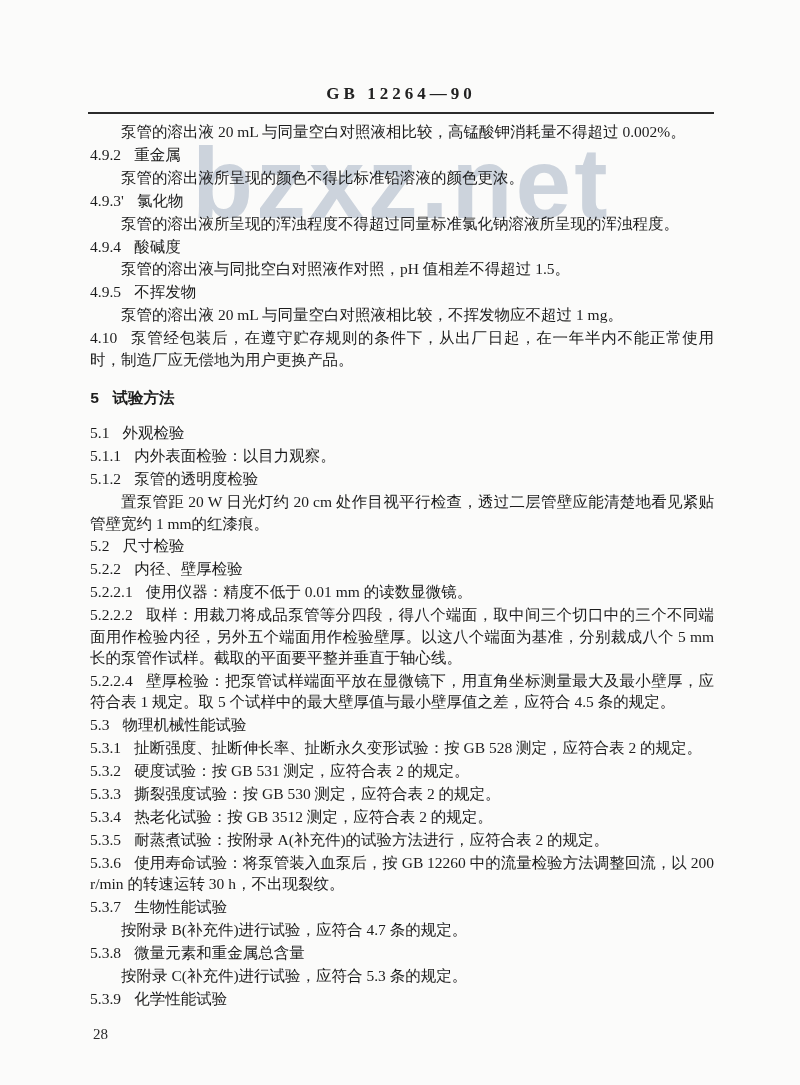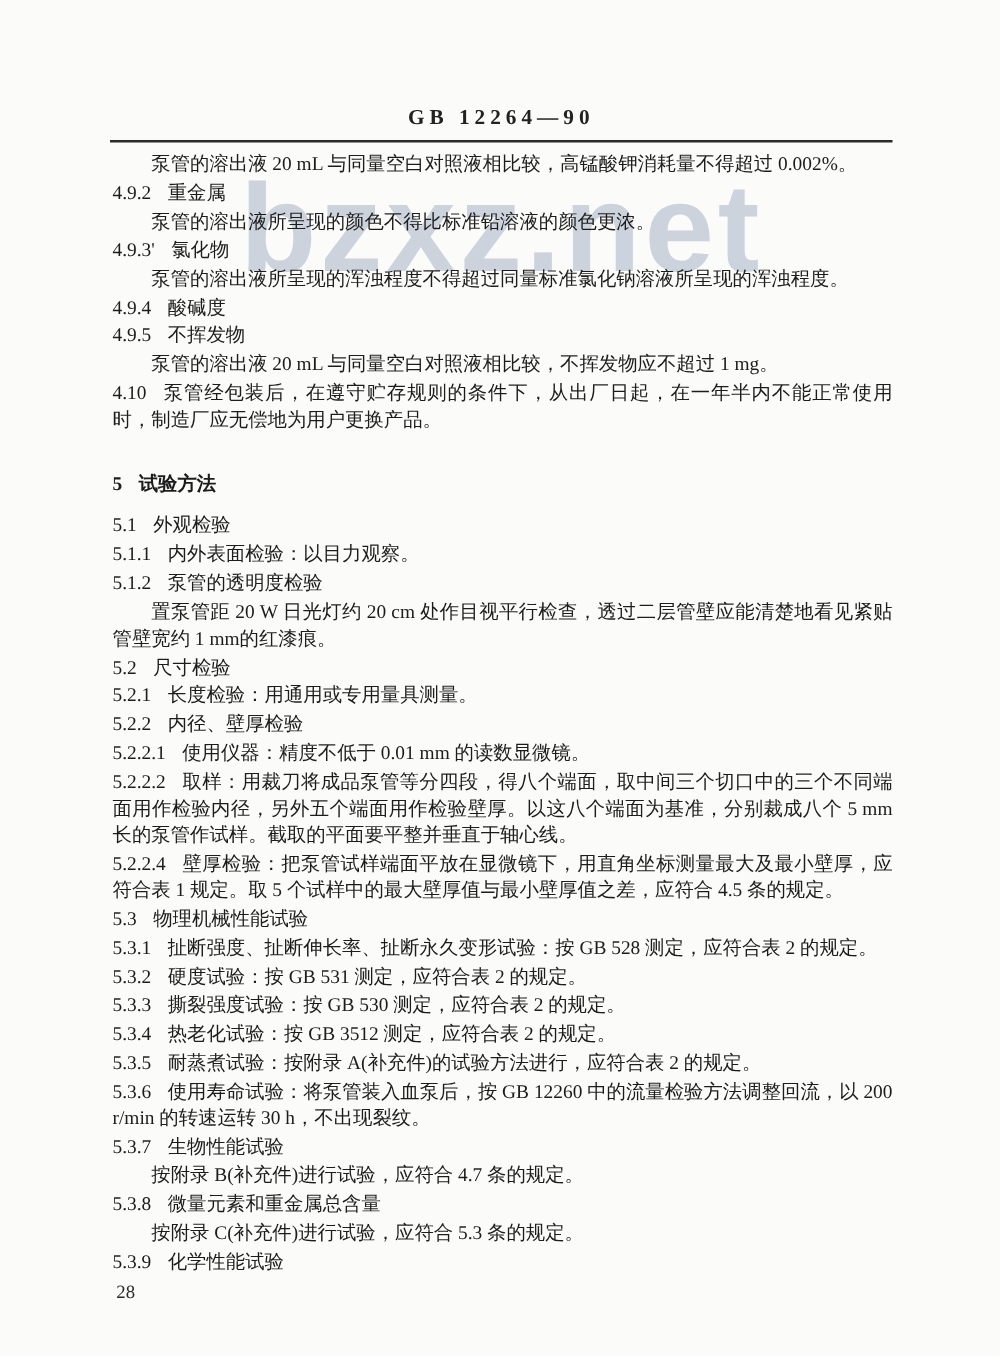--- a/index.html
+++ b/index.html
@@ -58,24 +58,24 @@
     line-height: 21.4px;
     text-align: justify;
   }
   .content p {
     margin: 0 0 1.5px 0;
   }
   .content p.indent {
     text-indent: 2em;
   }
   .content p.heading {
-    font-family: Liberation Serif, serif;
+    font-family: Liberation Mono, monospace;
     font-weight: bold;
     font-size: 15.5px;
-    margin: 30px 0 12px 0;
+    margin: 19px 0 12px 0;
   }
   .content .num {
     margin-right: 0.85em;
     white-space: nowrap;
   }
   .page-number {
     position: absolute;
     left: 93px;
     top: 1026px;
     font-size: 15px;
@@ -95,30 +95,30 @@
 
   <div class="watermark">bzxz.net</div>
 
   <div class="content">
       <p class="indent"><span>泵管的溶出液 20 mL 与同量空白对照液相比较，高锰酸钾消耗量不得超过 0.002%。</span></p>
       <p class="clause"><span class="num">4.9.2</span><span>重金属</span></p>
       <p class="indent"><span>泵管的溶出液所呈现的颜色不得比标准铅溶液的颜色更浓。</span></p>
       <p class="clause"><span class="num">4.9.3'</span><span>氯化物</span></p>
       <p class="indent"><span>泵管的溶出液所呈现的浑浊程度不得超过同量标准氯化钠溶液所呈现的浑浊程度。</span></p>
       <p class="clause"><span class="num">4.9.4</span><span>酸碱度</span></p>
+      <p class="indent"><span>泵管的溶出液与同批空白对照液作对照，pH 值相差不得超过 1.5。</span></p>
       <p class="clause"><span class="num">4.9.5</span><span>不挥发物</span></p>
       <p class="indent"><span>泵管的溶出液 20 mL 与同量空白对照液相比较，不挥发物应不超过 1 mg。</span></p>
       <p class="clause"><span class="num">4.10</span><span>泵管经包装后，在遵守贮存规则的条件下，从出厂日起，在一年半内不能正常使用时，制造厂应无偿地为用户更换产品。</span></p>
       <p class="heading"><span class="num">5</span><span>试验方法</span></p>
       <p class="clause"><span class="num">5.1</span><span>外观检验</span></p>
       <p class="clause"><span class="num">5.1.1</span><span>内外表面检验：以目力观察。</span></p>
       <p class="clause"><span class="num">5.1.2</span><span>泵管的透明度检验</span></p>
       <p class="indent"><span>置泵管距 20 W 日光灯约 20 cm 处作目视平行检查，透过二层管壁应能清楚地看见紧贴管壁宽约 1 mm的红漆痕。</span></p>
       <p class="clause"><span class="num">5.2</span><span>尺寸检验</span></p>
-      <p class="clause"><span class="num">5.2.1</span><span>长度检验：用通用或专用量具测量。</span></p>
       <p class="clause"><span class="num">5.2.2</span><span>内径、壁厚检验</span></p>
       <p class="clause"><span class="num">5.2.2.1</span><span>使用仪器：精度不低于 0.01 mm 的读数显微镜。</span></p>
       <p class="clause"><span class="num">5.2.2.2</span><span>取样：用裁刀将成品泵管等分四段，得八个端面，取中间三个切口中的三个不同端面用作检验内径，另外五个端面用作检验壁厚。以这八个端面为基准，分别裁成八个 5 mm 长的泵管作试样。截取的平面要平整并垂直于轴心线。</span></p>
       <p class="clause"><span class="num">5.2.2.4</span><span>壁厚检验：把泵管试样端面平放在显微镜下，用直角坐标测量最大及最小壁厚，应符合表 1 规定。取 5 个试样中的最大壁厚值与最小壁厚值之差，应符合 4.5 条的规定。</span></p>
       <p class="clause"><span class="num">5.3</span><span>物理机械性能试验</span></p>
       <p class="clause"><span class="num">5.3.1</span><span>扯断强度、扯断伸长率、扯断永久变形试验：按 GB 528 测定，应符合表 2 的规定。</span></p>
       <p class="clause"><span class="num">5.3.2</span><span>硬度试验：按 GB 531 测定，应符合表 2 的规定。</span></p>
       <p class="clause"><span class="num">5.3.3</span><span>撕裂强度试验：按 GB 530 测定，应符合表 2 的规定。</span></p>
       <p class="clause"><span class="num">5.3.4</span><span>热老化试验：按 GB 3512 测定，应符合表 2 的规定。</span></p>
       <p class="clause"><span class="num">5.3.5</span><span>耐蒸煮试验：按附录 A(补充件)的试验方法进行，应符合表 2 的规定。</span></p>

